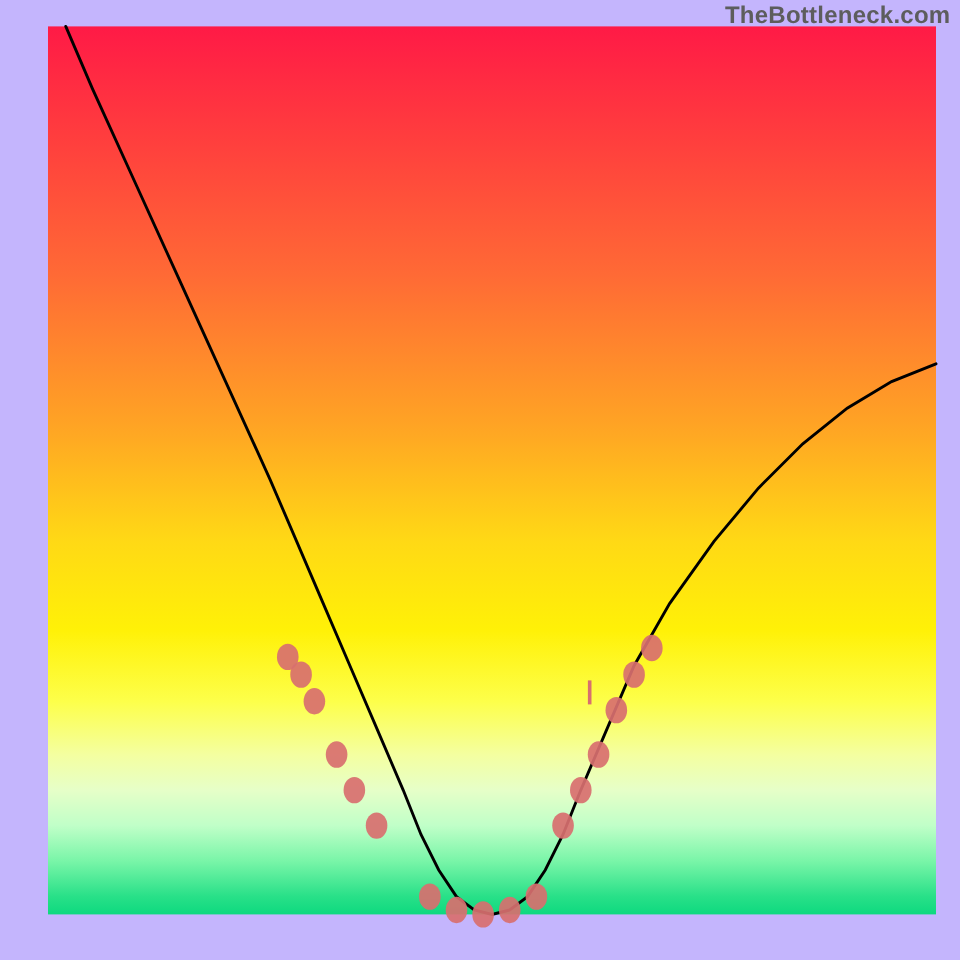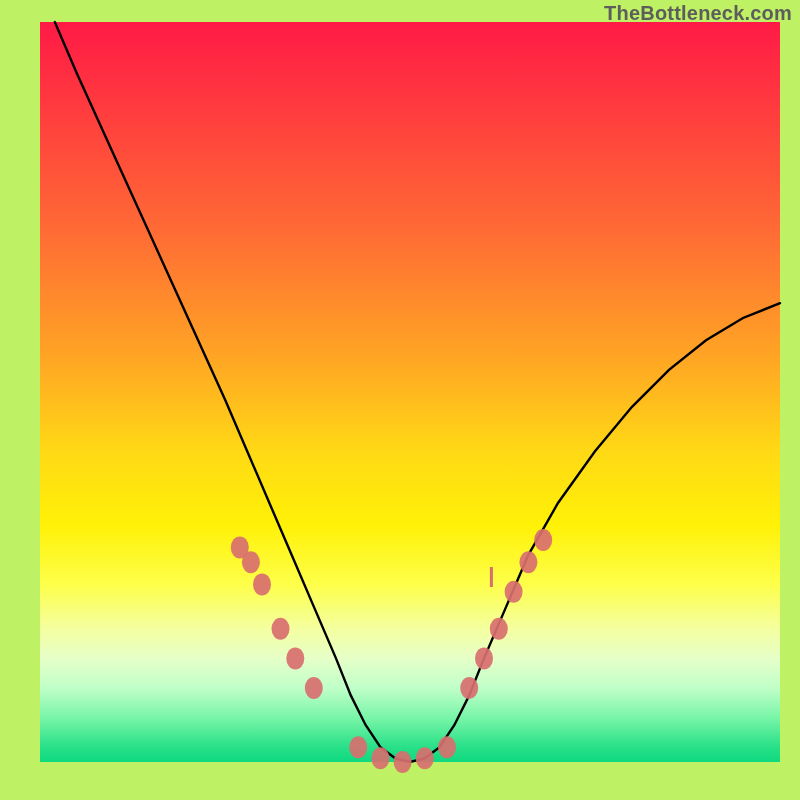--- a/index.html
+++ b/index.html
@@ -8,21 +8,21 @@
     width: 800px;
     height: 800px;
     background: #000;
     font-family: Arial, Helvetica, sans-serif;
     overflow: hidden;
   }
   .frame {
     position: relative;
     width: 800px;
     height: 800px;
-    background: #bef264;
+    background: #c4b5fd;
   }
   .plot {
     position: absolute;
     left: 40px;
     top: 22px;
     width: 740px;
     height: 740px;
     
     background: linear-gradient(
       to bottom,

